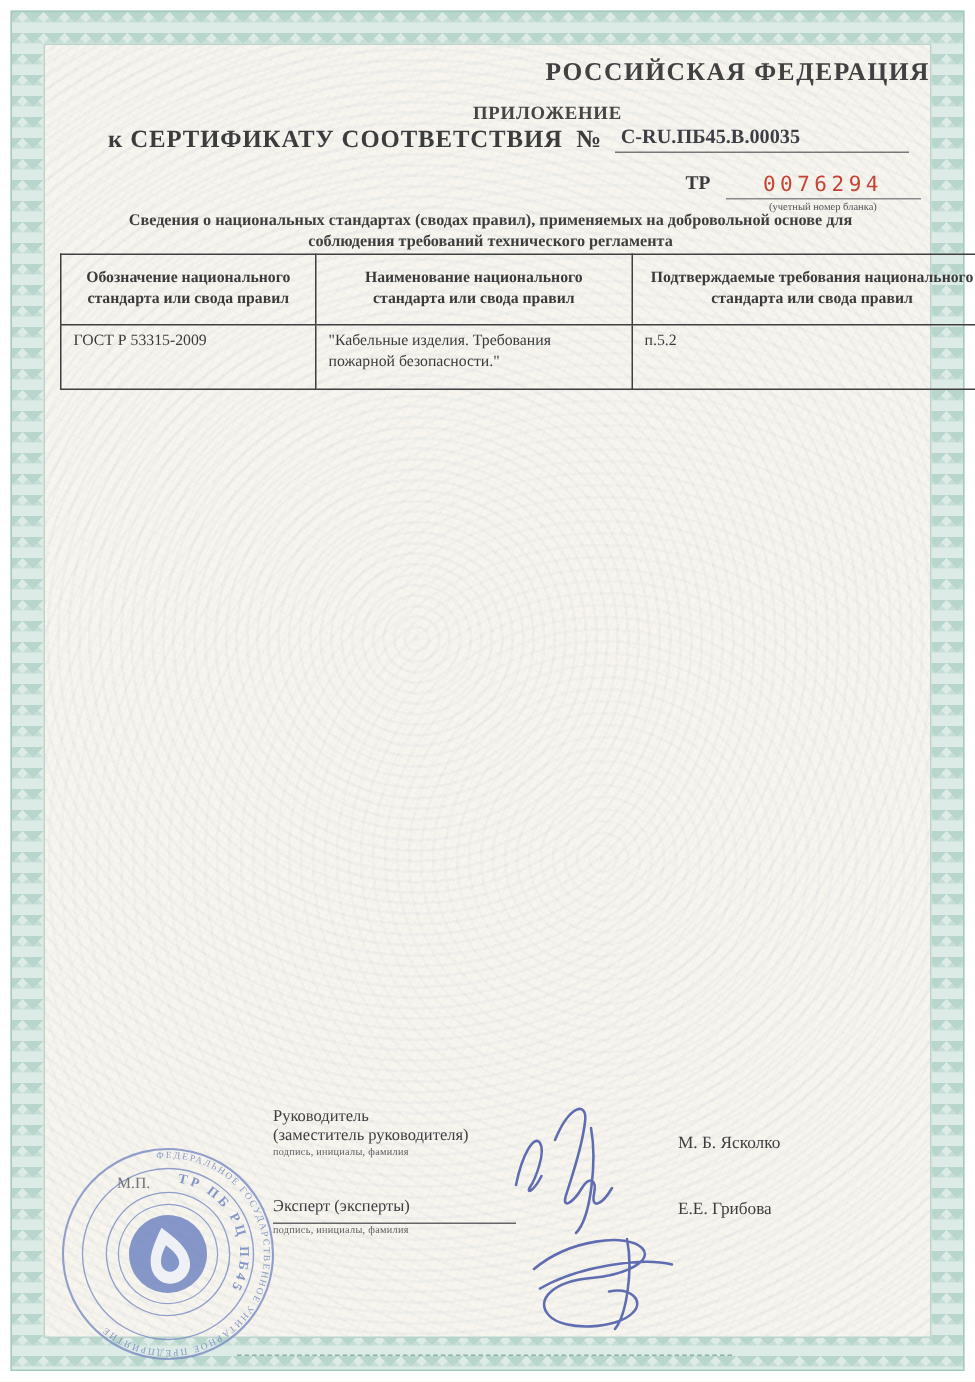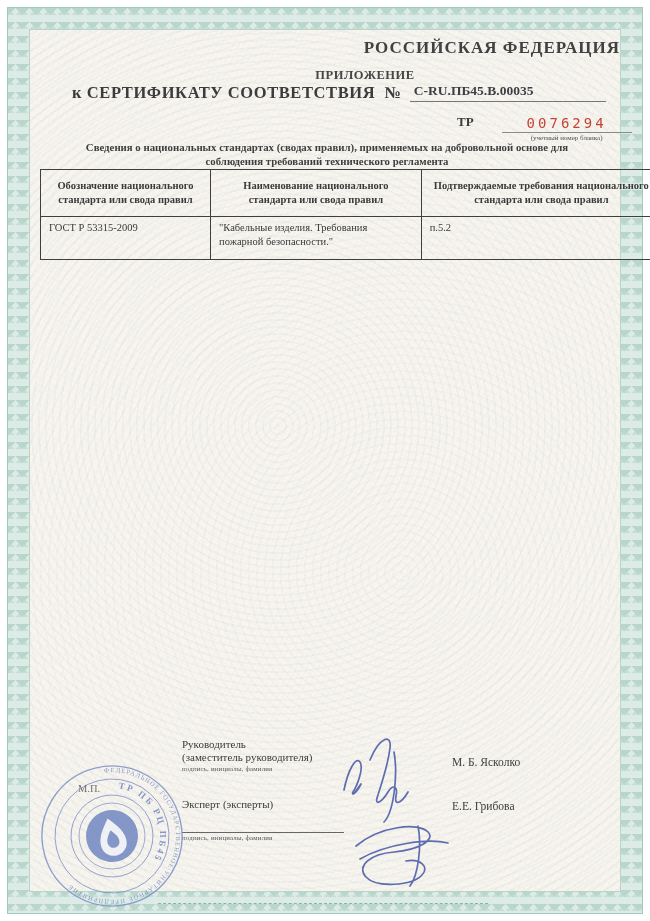--- a/index.html
+++ b/index.html
@@ -50,21 +50,21 @@
   .num-sign{font-size:16.5px;font-weight:bold;}
   .cert-number{
     flex:1;font-size:13.5px;color:#3e3e46;border-bottom:1px solid #777;
     padding:0 2px 2px 4px;white-space:nowrap;font-weight:bold;
   }
   .mandatory{
     position:absolute;top:76px;left:0;width:545px;text-align:center;
     font-size:9.5px;font-weight:bold;color:#4a4a4a;
   }
   .tr-row{
-    position:absolute;top:84px;left:427px;display:flex;align-items:flex-end;gap:28px;
+    position:absolute;top:84px;left:427px;display:flex;align-items:flex-end;gap:10px;
   }
   .tr-label{font-size:13px;font-weight:bold;padding-bottom:12px;}
   .blank-box{width:130px;text-align:center;}
   .blank-num{
     font-family:"DejaVu Sans Mono","Liberation Mono",monospace;
     font-size:14px;letter-spacing:3px;color:#c54334;
     border-bottom:1px solid #8a8a8a;padding-bottom:1px;
   }
   .blank-caption{font-size:7px;color:#4f4f4f;margin-top:1px;white-space:nowrap;}
   .subtitle{
@@ -80,21 +80,21 @@
     padding:4px 8px;vertical-align:top;
   }
   .standards th{font-weight:bold;text-align:center;vertical-align:middle;height:38px;color:#3a3a3a;}
   .standards td{height:34px;color:#3a3a3a;}
   .col1{width:155px;}.col2{width:192px;}.col3{width:219px;}
   
   .role-block{position:absolute;left:152px;top:708px;width:162px;font-size:11px;line-height:1.18;color:#3d3d3d;}
   .role-line3{word-spacing:5px;border-bottom:1px solid #666;padding-bottom:2px;}
   .sig-caption{font-size:6.8px;color:#5a5a5a;margin-top:1px;letter-spacing:.2px;}
   .expert-block{position:absolute;left:152px;top:768px;width:162px;font-size:11px;color:#3d3d3d;}
-  .expert-role{border-bottom:1px solid #666;padding-bottom:22px;}
+  .expert-role{border-bottom:1px solid #666;padding-bottom:5px;}
   .name-head{position:absolute;left:422px;top:726px;font-size:11.5px;color:#3d3d3d;}
   .name-expert{position:absolute;left:422px;top:770px;font-size:11.5px;color:#3d3d3d;}
   .stamp-svg{position:absolute;left:0px;top:714px;opacity:.82;}
   .sig-svg{position:absolute;left:292px;top:696px;}
 </style>
 </head>
 <body>
 
 <div class="frame">
   <div class="microprint"></div>

